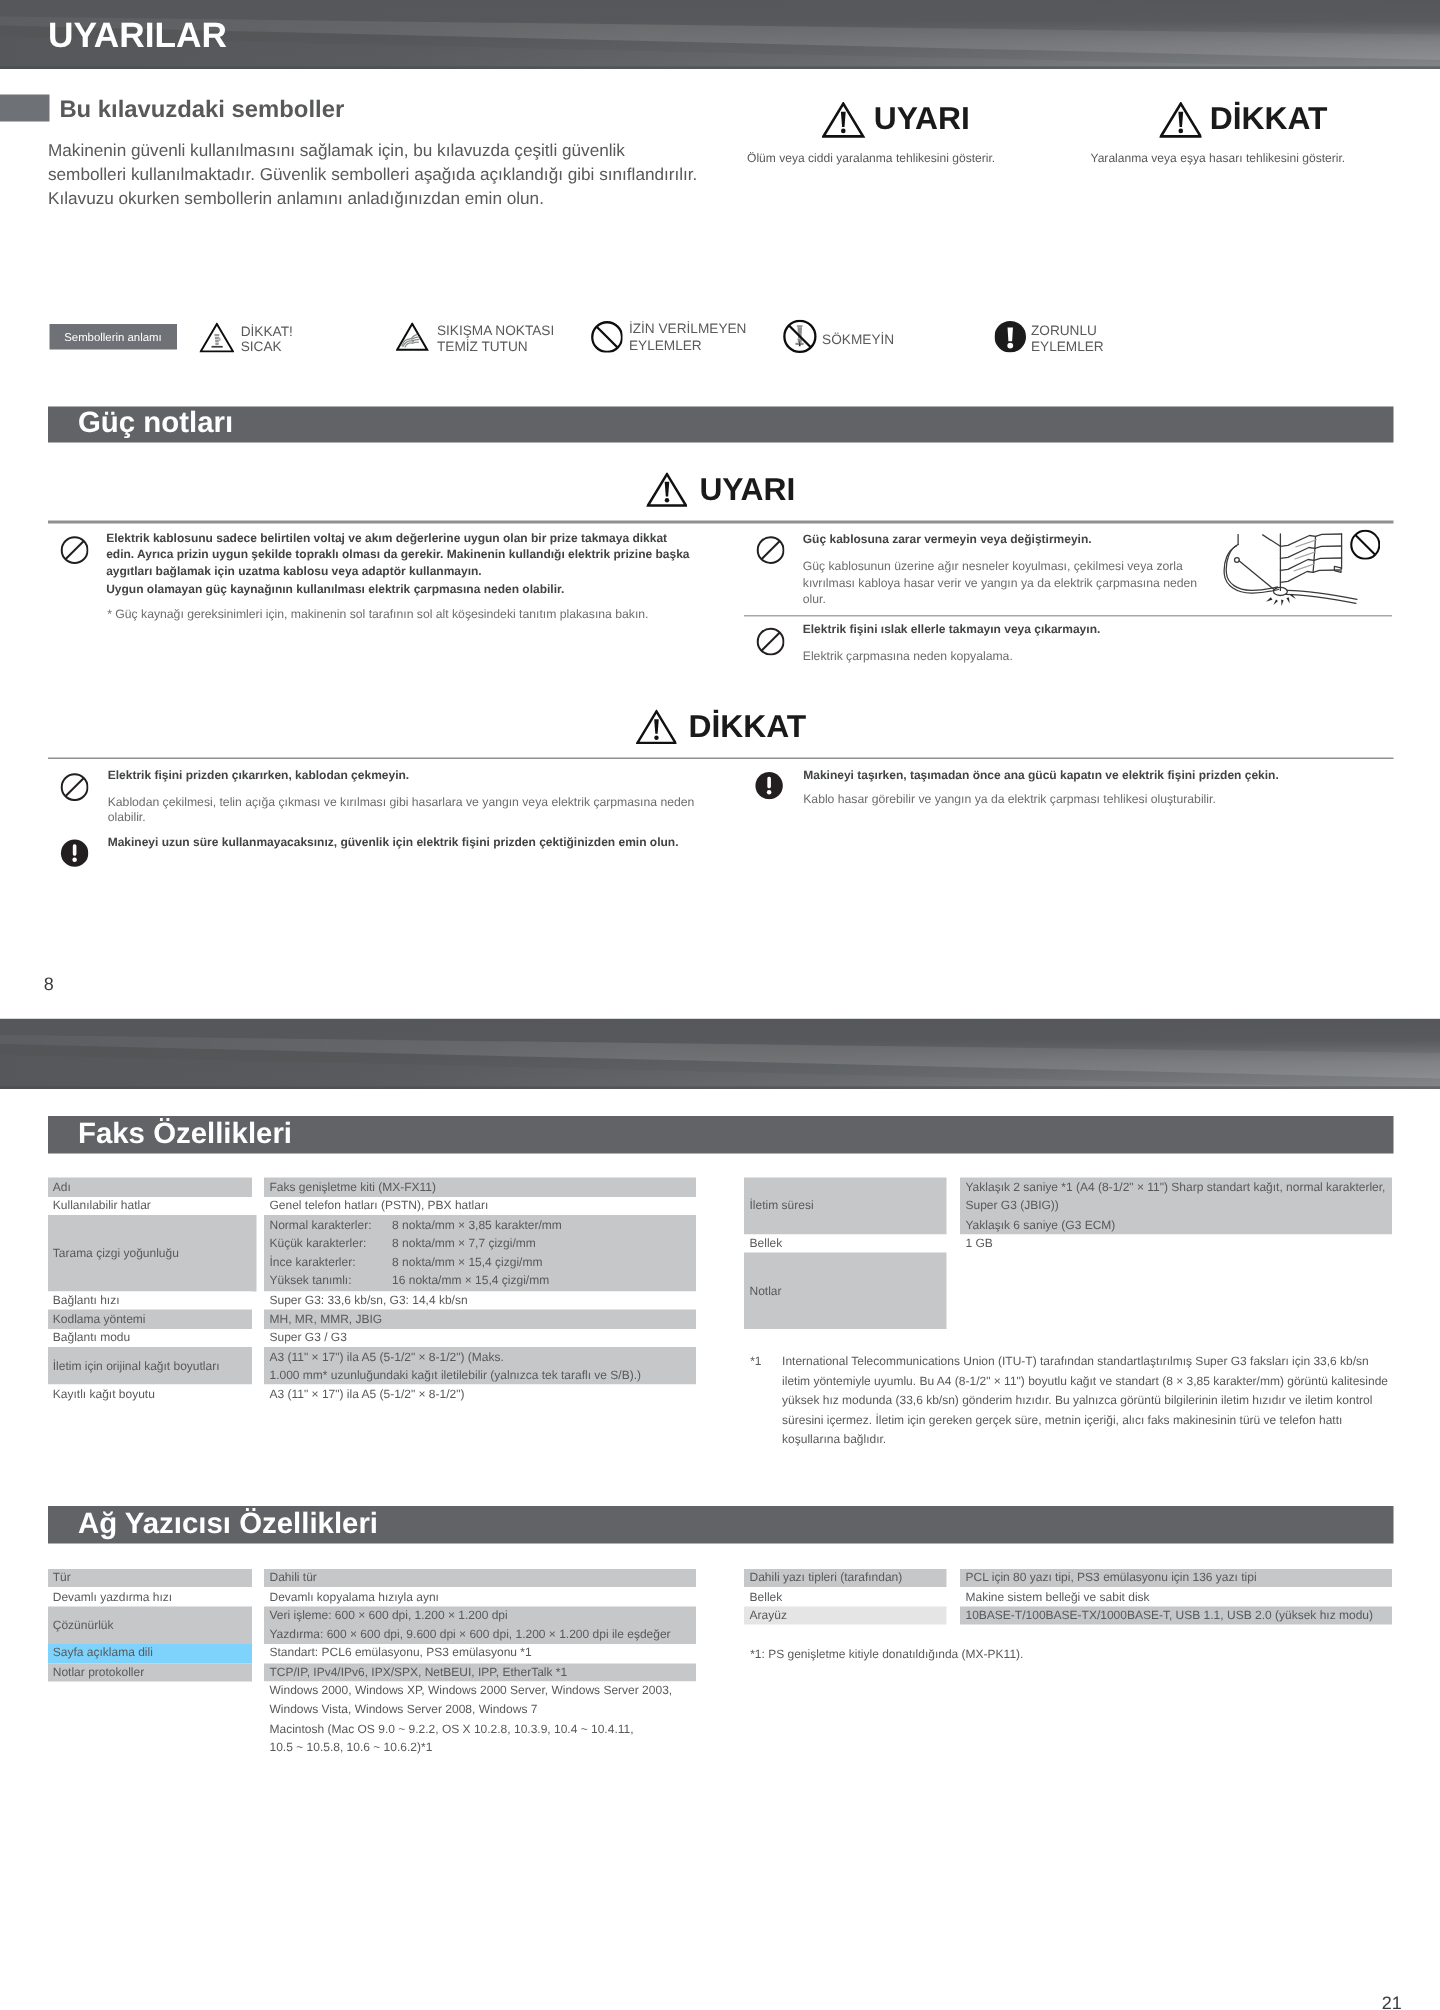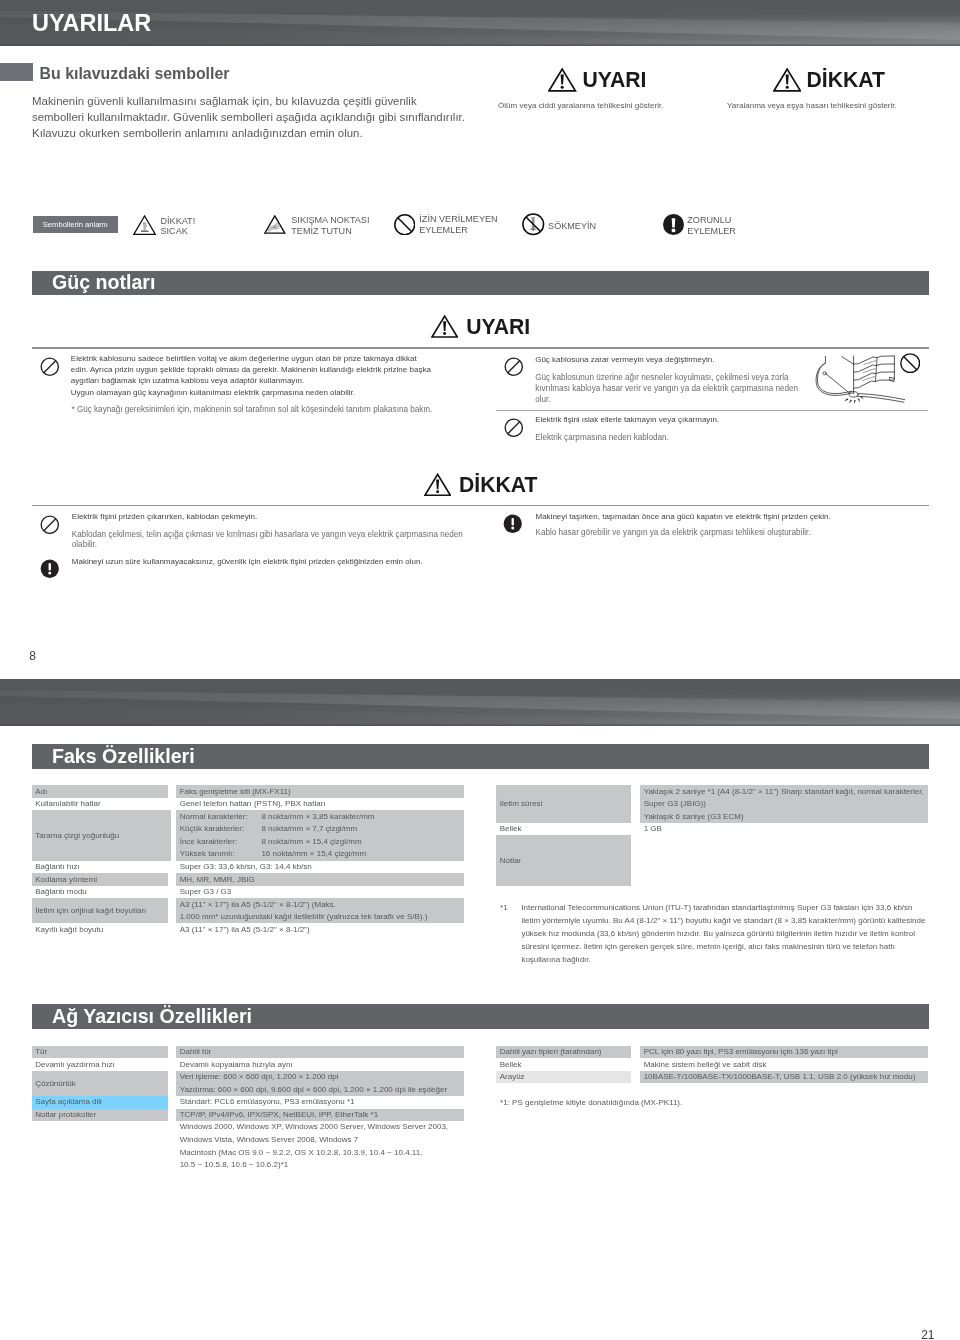--- a/index.html
+++ b/index.html
@@ -43,21 +43,21 @@
   .barhead span { margin-left:19.7px; }
 
   
   .cent-head { position:absolute; display:flex; align-items:center; justify-content:center; }
   .cent-head .lbl { font-size:21.2px; font-weight:bold; color:#1a1a1a; margin-left:8.2px; }
 
   .hr { position:absolute; background:#8e9092; }
   .hr-thin { position:absolute; background:#a6a8aa; }
 
   .item { position:absolute; }
-  .item .bold { position:absolute; font-weight:normal; font-size:8.0px; color:#414345; white-space:nowrap; }
+  .item .bold { position:absolute; font-weight:bold; font-size:8.0px; color:#414345; white-space:nowrap; }
   .item .reg  { position:absolute; font-size:8.15px; color:#6a6c6e; white-space:nowrap; }
   .item .note { position:absolute; font-size:8.15px; color:#6a6c6e; white-space:nowrap; }
 
   .pgnum { position:absolute; font-size:12px; color:#3b3c3e; }
 
   
   .tbl { position:absolute; font-size:8.0px; }
   .tbl .row { position:absolute; left:0; }
   .tbl .lab { position:absolute; left:0; top:0; height:100%; }
   .tbl .val { position:absolute; top:0; height:100%; }
@@ -297,21 +297,21 @@
 </svg>
 
 <div class="hr-thin" style="left:496.1px;top:410.2px;width:431.7px;height:1.1px;"></div>
 
 <div class="item" style="left:503.5px;top:417.8px;">
   <svg width="19.5" height="19.5" viewBox="0 0 22 22" style="position:absolute;left:0;top:0;">
   <circle cx="11" cy="11" r="9.7" fill="none" stroke="#231f20" stroke-width="1.5"></circle>
   <path d="M4.3 17.7 L17.7 4.3" stroke="#231f20" stroke-width="1.5"></path>
 </svg>
   <div class="bold" style="left:31.7px;top:-2.4px;">Elektrik fişini ıslak ellerle takmayın veya çıkarmayın.</div>
-  <div class="reg" style="left:31.7px;top:15.6px;">Elektrik çarpmasına neden kablodan.</div>
+  <div class="reg" style="left:31.7px;top:15.6px;">Elektrik çarpmasına neden kopyalama.</div>
 </div>
 
 <div class="cent-head" style="left:32px;top:472.5px;width:897px;height:24px;">
   <svg width="27.3" height="23.6" viewBox="0 0 28.4 24" style="position:relative;">
     <path d="M14.2 1.1 L27.4 22.9 L1.0 22.9 Z" fill="none" stroke="#111" stroke-width="1.7" stroke-linejoin="miter"></path>
     <path d="M12.6 6.5 L15.8 6.5 L15.0 16.6 L13.4 16.6 Z" fill="#111"></path>
     <circle cx="14.2" cy="19.3" r="1.55" fill="#111"></circle>
   </svg>
   <div class="lbl">DİKKAT</div>
 </div>

